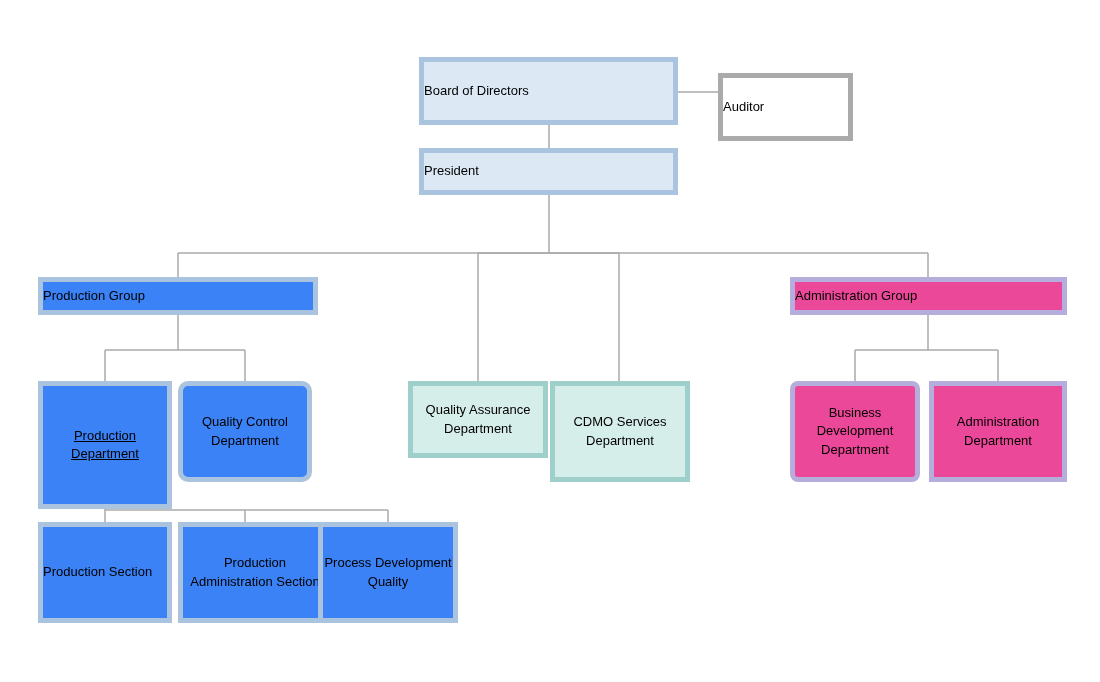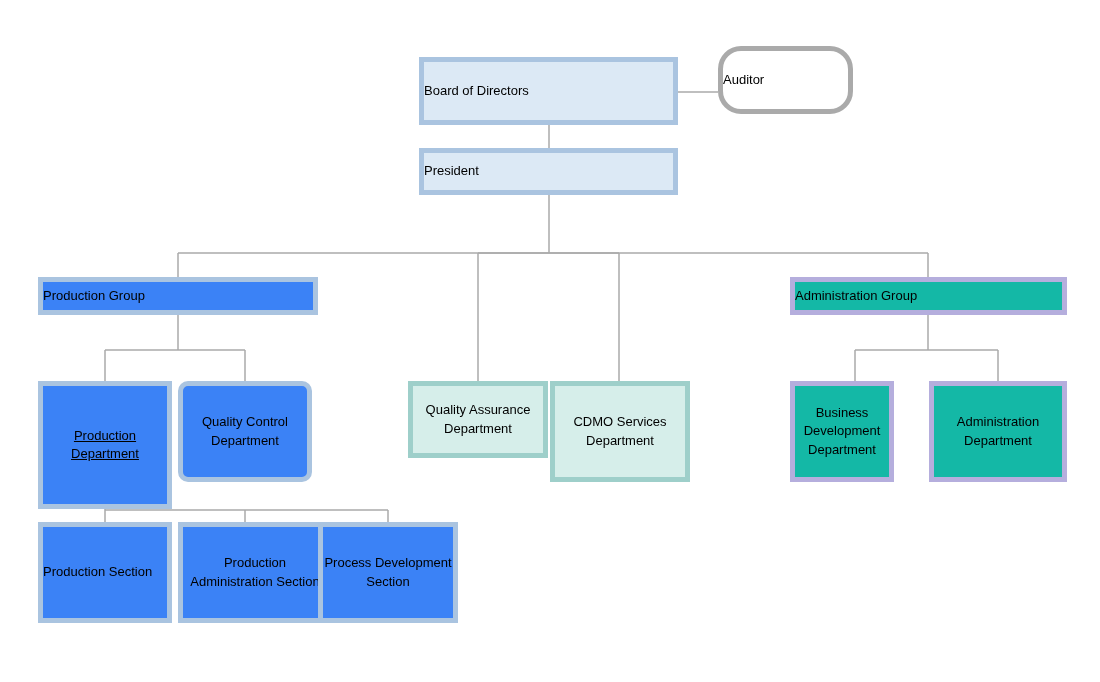--- a/index.html
+++ b/index.html
@@ -49,21 +49,21 @@
       background: #3b82f6;
       border-color: #aac4e0;
     }
 
     .node-green-light {
       background: #d6eeea;
       border-color: #9ecfca;
     }
 
     .node-purple-light {
-      background: #14b8a6;
+      background: #ec4899;
       border-color: #b5aedd;
     }
 
     .node-white {
       background: #fff;
       border-color: #aaa;
     }
   </style>
 </head>
 <body>
@@ -114,21 +114,21 @@
 
     <line x1="245" y1="510" x2="245" y2="522" stroke="#aaa" stroke-width="1.5"></line>
 
     <line x1="388" y1="510" x2="388" y2="522" stroke="#aaa" stroke-width="1.5"></line>
   </svg>
 
   <div class="node node-blue-light" style="left:419px; top:57px; width:259px; height:68px;">
     <span>Board of Directors</span>
   </div>
 
-  <div class="node node-white" style="left:718px; top:46px; width:135px; height:68px;border-radius:23px;">
+  <div class="node node-white" style="left:718px; top:73px; width:135px; height:68px;">
     <span>Auditor</span>
   </div>
 
   <div class="node node-blue-light" style="left:419px; top:148px; width:259px; height:47px;">
     <span>President</span>
   </div>
 
   <div class="node node-blue-lighter" style="left:38px; top:277px; width:280px; height:38px;">
     <span>Production Group</span>
   </div>
@@ -146,33 +146,33 @@
   </div>
 
   <div class="node node-green-light" style="left:408px; top:381px; width:140px; height:77px;">
     <span>Quality Assurance Department</span>
   </div>
 
   <div class="node node-green-light" style="left:550px; top:381px; width:140px; height:101px;">
     <span>CDMO Services Department</span>
   </div>
 
-  <div class="node node-purple-light" style="left:790px; top:381px; width:104px; height:101px;">
+  <div class="node node-purple-light" style="left:790px; top:381px; width:130px; height:101px;border-radius:8px;">
     <span>Business Development Department</span>
   </div>
 
   <div class="node node-purple-light" style="left:929px; top:381px; width:138px; height:101px;">
     <span>Administration Department</span>
   </div>
 
   <div class="node node-blue-lighter" style="left:38px; top:522px; width:134px; height:101px;">
     <span>Production Section</span>
   </div>
 
   <div class="node node-blue-lighter" style="left:178px; top:522px; width:154px; height:101px;">
     <span>Production Administration Section</span>
   </div>
 
   <div class="node node-blue-lighter" style="left:318px; top:522px; width:140px; height:101px;">
-    <span>Process Development Section</span>
+    <span>Process Development Quality</span>
   </div>
 
 </div>
 
 </body></html>

